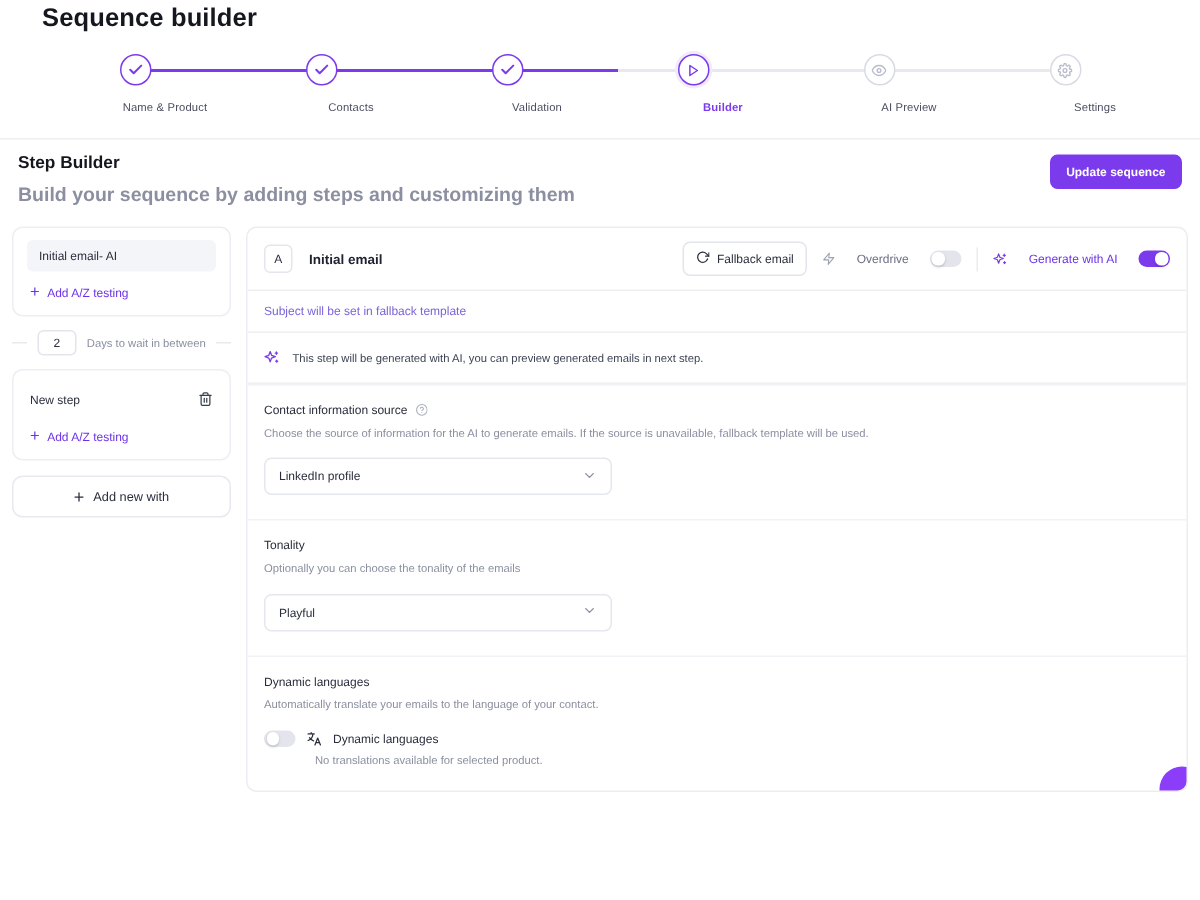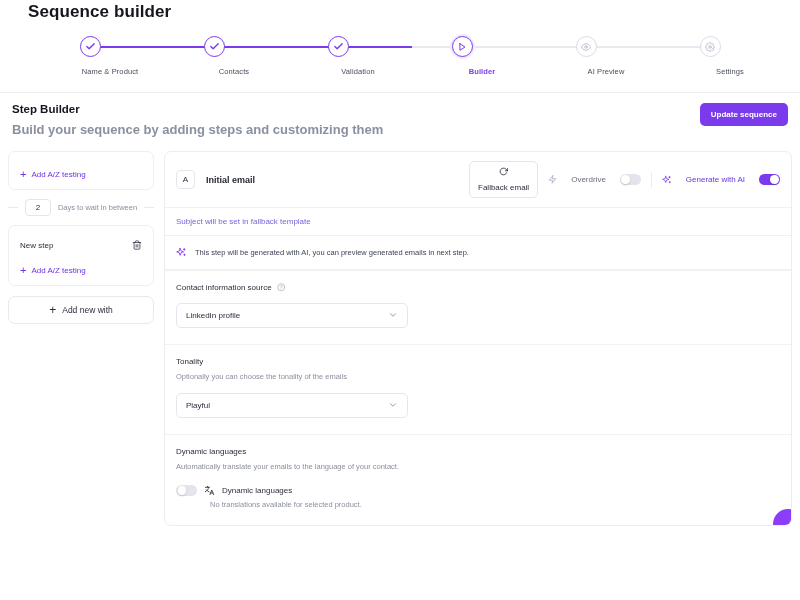--- a/index.html
+++ b/index.html
@@ -112,21 +112,21 @@
     width:19px; height:19px; border:1px solid #e4e6ec; border-radius:4px;
     display:flex; align-items:center; justify-content:center;
     font-size:8px; color:#2a2e3c; background:#fff;
   }
   .panel-title { font-size:9px; font-weight:600; margin-left:11px; color:#1f2330; }
   .header-right { margin-left:auto; display:flex; align-items:center; gap:10px; }
   .btn-outline {
     display:flex; align-items:center; gap:5px;
     border:1px solid #e3e5ec; background:#fff; border-radius:5px;
     padding:5px 8px; font-size:8px; color:#2a2e3c; cursor:pointer;
-    font-family:"Liberation Sans", sans-serif; font-weight:500;flex-direction:column;
+    font-family:"Liberation Sans", sans-serif; font-weight:500;
   }
   .toggle-group { display:flex; align-items:center; gap:14px; }
   .tg-label { font-size:8px; color:#6a6f80; }
   .tg-label.accent { color:#6d33e8; font-weight:500; }
   .switch {
     width:21px; height:11.5px; border-radius:7px; background:#e4e5ec; position:relative; cursor:pointer;
   }
   .switch .knob {
     position:absolute; top:1.5px; left:1.5px; width:8.5px; height:8.5px; border-radius:50%;
     background:#fff; box-shadow:0 1px 2px rgba(0,0,0,.18);
@@ -240,20 +240,21 @@
       <p>Build your sequence by adding steps and customizing them</p>
     </div>
     <button class="btn-primary">Update sequence</button>
   </div>
 
   <div class="body-wrap">
 
     <div class="left-col">
 
       <div class="card">
+        <div class="step-chip">Initial email- AI</div>
         <div class="add-ab">
           <span class="plus">+</span>
           <span>Add A/Z testing</span>
         </div>
       </div>
 
       <div class="wait-row">
         <div class="wait-line"></div>
         <div class="wait-box">2</div>
         <div class="wait-text">Days to wait in between</div>
@@ -350,20 +351,21 @@
           <div class="sec-title">
             <span>Contact information source</span>
             <span class="info-icon">
               <svg width="8.5" height="8.5" viewBox="0 0 24 24" fill="none" stroke="currentColor" stroke-width="2" stroke-linecap="round" stroke-linejoin="round">
                   <circle cx="12" cy="12" r="10"></circle>
                   <path d="M9.09 9a3 3 0 0 1 5.83 1c0 2-3 3-3 3"></path>
                   <line x1="12" y1="17" x2="12.01" y2="17"></line>
                 </svg>
             </span>
           </div>
+          <div class="sec-desc">Choose the source of information for the AI to generate emails. If the source is unavailable, fallback template will be used.</div>
           <div class="select">
             <span>LinkedIn profile</span>
             <span class="chev">
               <svg width="10" height="10" viewBox="0 0 24 24" fill="none" stroke="currentColor" stroke-width="2.2" stroke-linecap="round" stroke-linejoin="round">
                   <polyline points="6 9 12 15 18 9"></polyline>
                 </svg>
             </span>
           </div>
           <div class="spacer-bottom"></div>
         </div>

